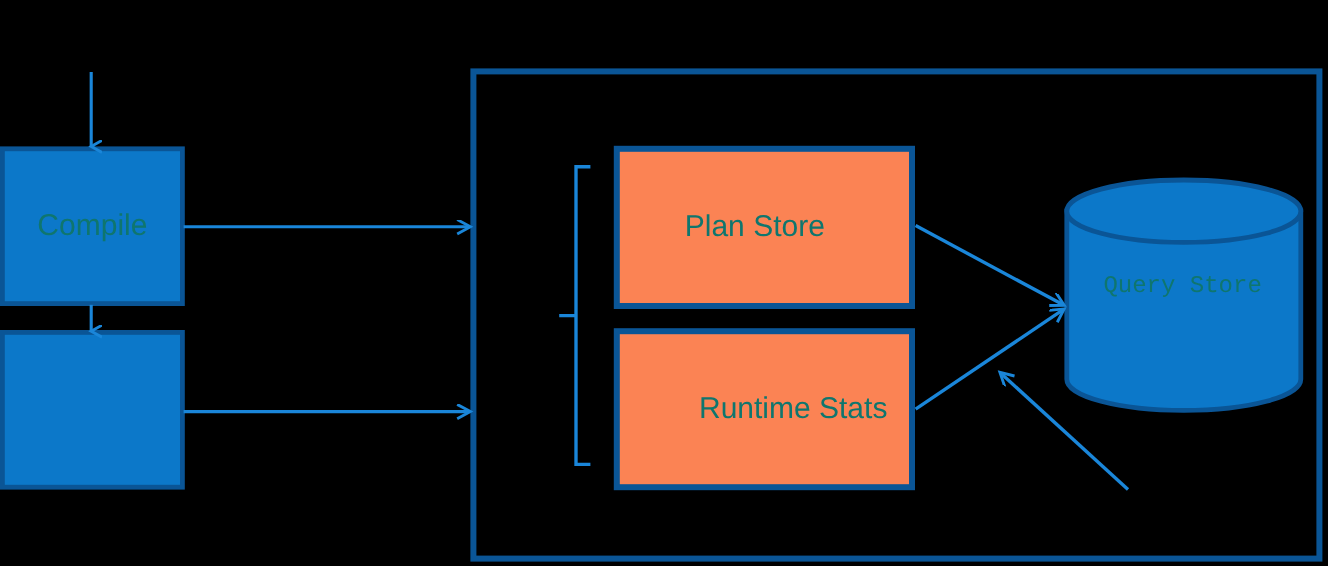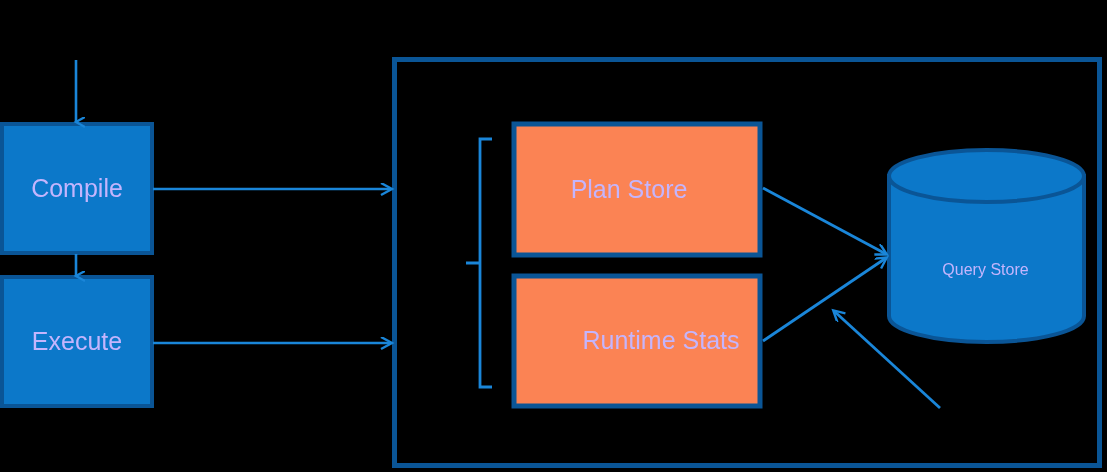--- a/index.html
+++ b/index.html
@@ -21,31 +21,31 @@
     top: 0;
     width: 1107px;
     height: 472px;
   }
   .node-label {
     position: absolute;
     display: flex;
     align-items: center;
     justify-content: center;
     text-align: center;
-    color: #c4b5fd;
+    color: #0f766e;
     font-family: "Liberation Sans", sans-serif;
     font-weight: 400;
     pointer-events: none;
     line-height: 1.18;
   }
   .lbl-compile   { left: 2px;   top: 124px; width: 150px; height: 129px; font-size: 25px; }
   .lbl-execute   { left: 2px;   top: 277px; width: 150px; height: 129px; font-size: 25px; }
   .lbl-plan      { left: 504px; top: 122px; width: 250px; height: 135px; font-size: 25px; }
   .lbl-runtime   { left: 512px; top: 274px; width: 298px; height: 134px; font-size: 25px; }
-  .lbl-cylinder  { left: 888px; top: 200px; width: 195px; height: 140px; font-size: 16px; }
+  .lbl-cylinder  { left: 888px; top: 169px; width: 195px; height: 140px; font-size: 20px; font-family: Liberation Mono, monospace; }
 </style>
 </head>
 <body>
 
 <div id="canvas">
 
   <svg id="svg-layer" viewBox="0 0 1107 472">
     <defs>
       <marker id="ah-down" markerWidth="14" markerHeight="14" refX="5" refY="9" orient="auto-start-reverse" markerUnits="userSpaceOnUse">
         <path d="M0,0 L5,9 L10,0" fill="none" stroke="#1A86D9" stroke-width="2.4"></path>
@@ -82,21 +82,20 @@
 
     <line x1="763" y1="188" x2="886" y2="254" stroke="#1A86D9" stroke-width="2.8" marker-end="url(#ah-open)"></line>
 
     <line x1="763" y1="341" x2="886" y2="258" stroke="#1A86D9" stroke-width="2.8" marker-end="url(#ah-open)"></line>
 
     <line x1="940" y1="408" x2="834" y2="311" stroke="#1A86D9" stroke-width="2.8" marker-end="url(#ah-open)"></line>
   </svg>
 
   <div class="node-label lbl-compile">Compile</div>
 
-  <div class="node-label lbl-execute">Execute</div>
 
   <div class="node-label lbl-plan">Plan Store</div>
 
   <div class="node-label lbl-runtime">Runtime Stats</div>
 
   <div class="node-label lbl-cylinder">
     <div>
       <div>Query Store</div>
     </div>
   </div>

